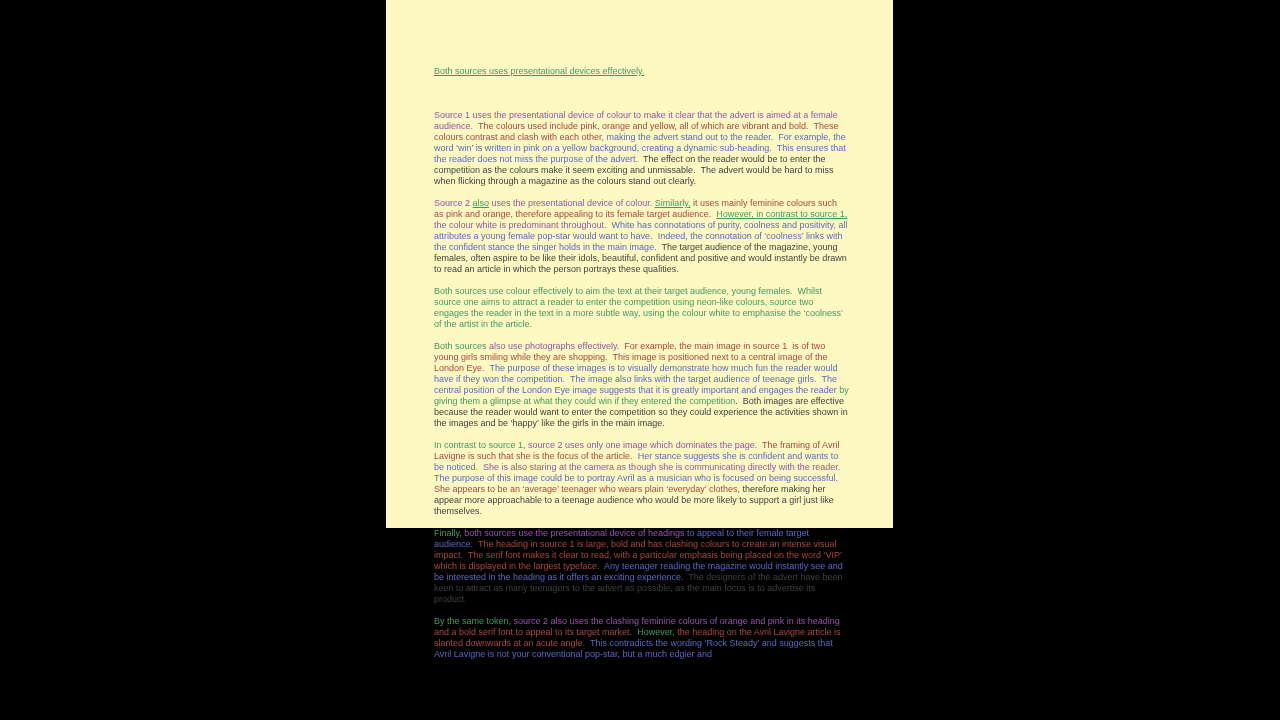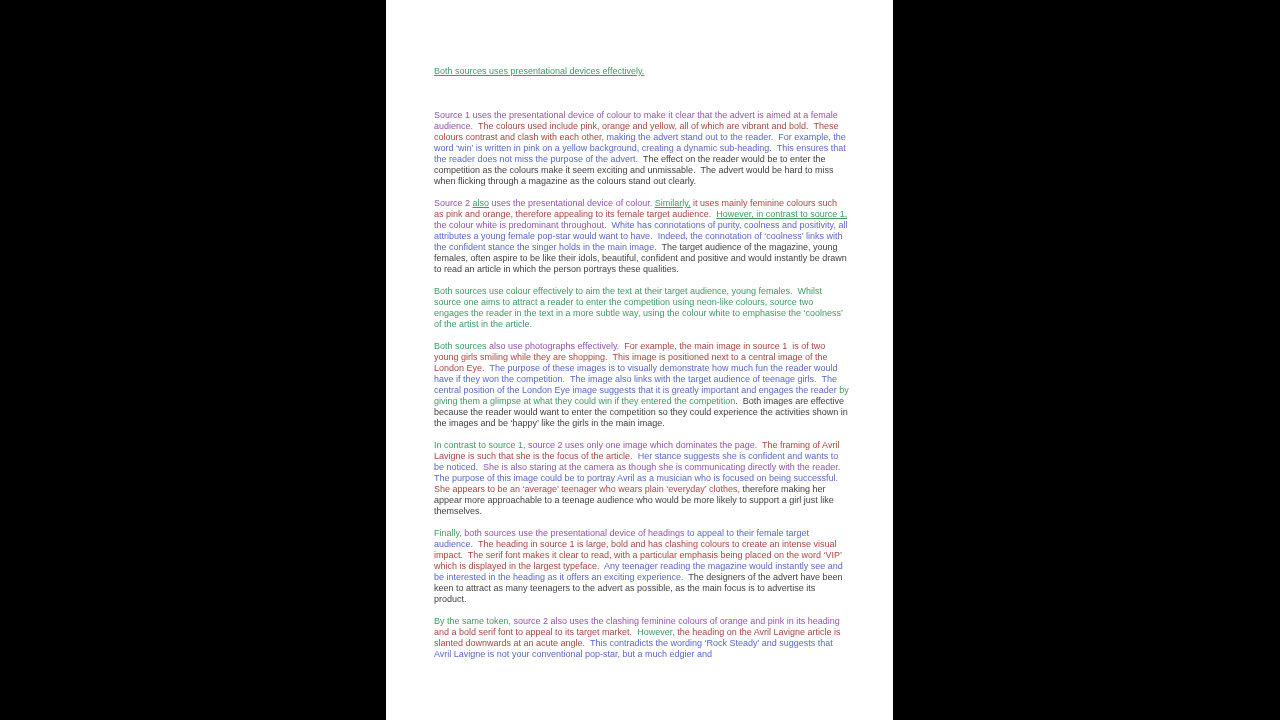--- a/index.html
+++ b/index.html
@@ -14,22 +14,22 @@
     position: relative;
     width: 1280px;
     height: 720px;
     background: #000000;
   }
   .paper {
     position: absolute;
     left: 386px;
     top: 0;
     width: 507px;
-    height: 720px;
-    background: #ffffff;
+    height: 528px;
+    background: #fef9c3;
     box-sizing: border-box;
     padding: 44px 44px 0 48px;
   }
   .doc {
     font-size: 9px;
     line-height: 11px;
     color: #3f3f3f;
     white-space: pre-wrap;
     word-wrap: break-word;
   }

